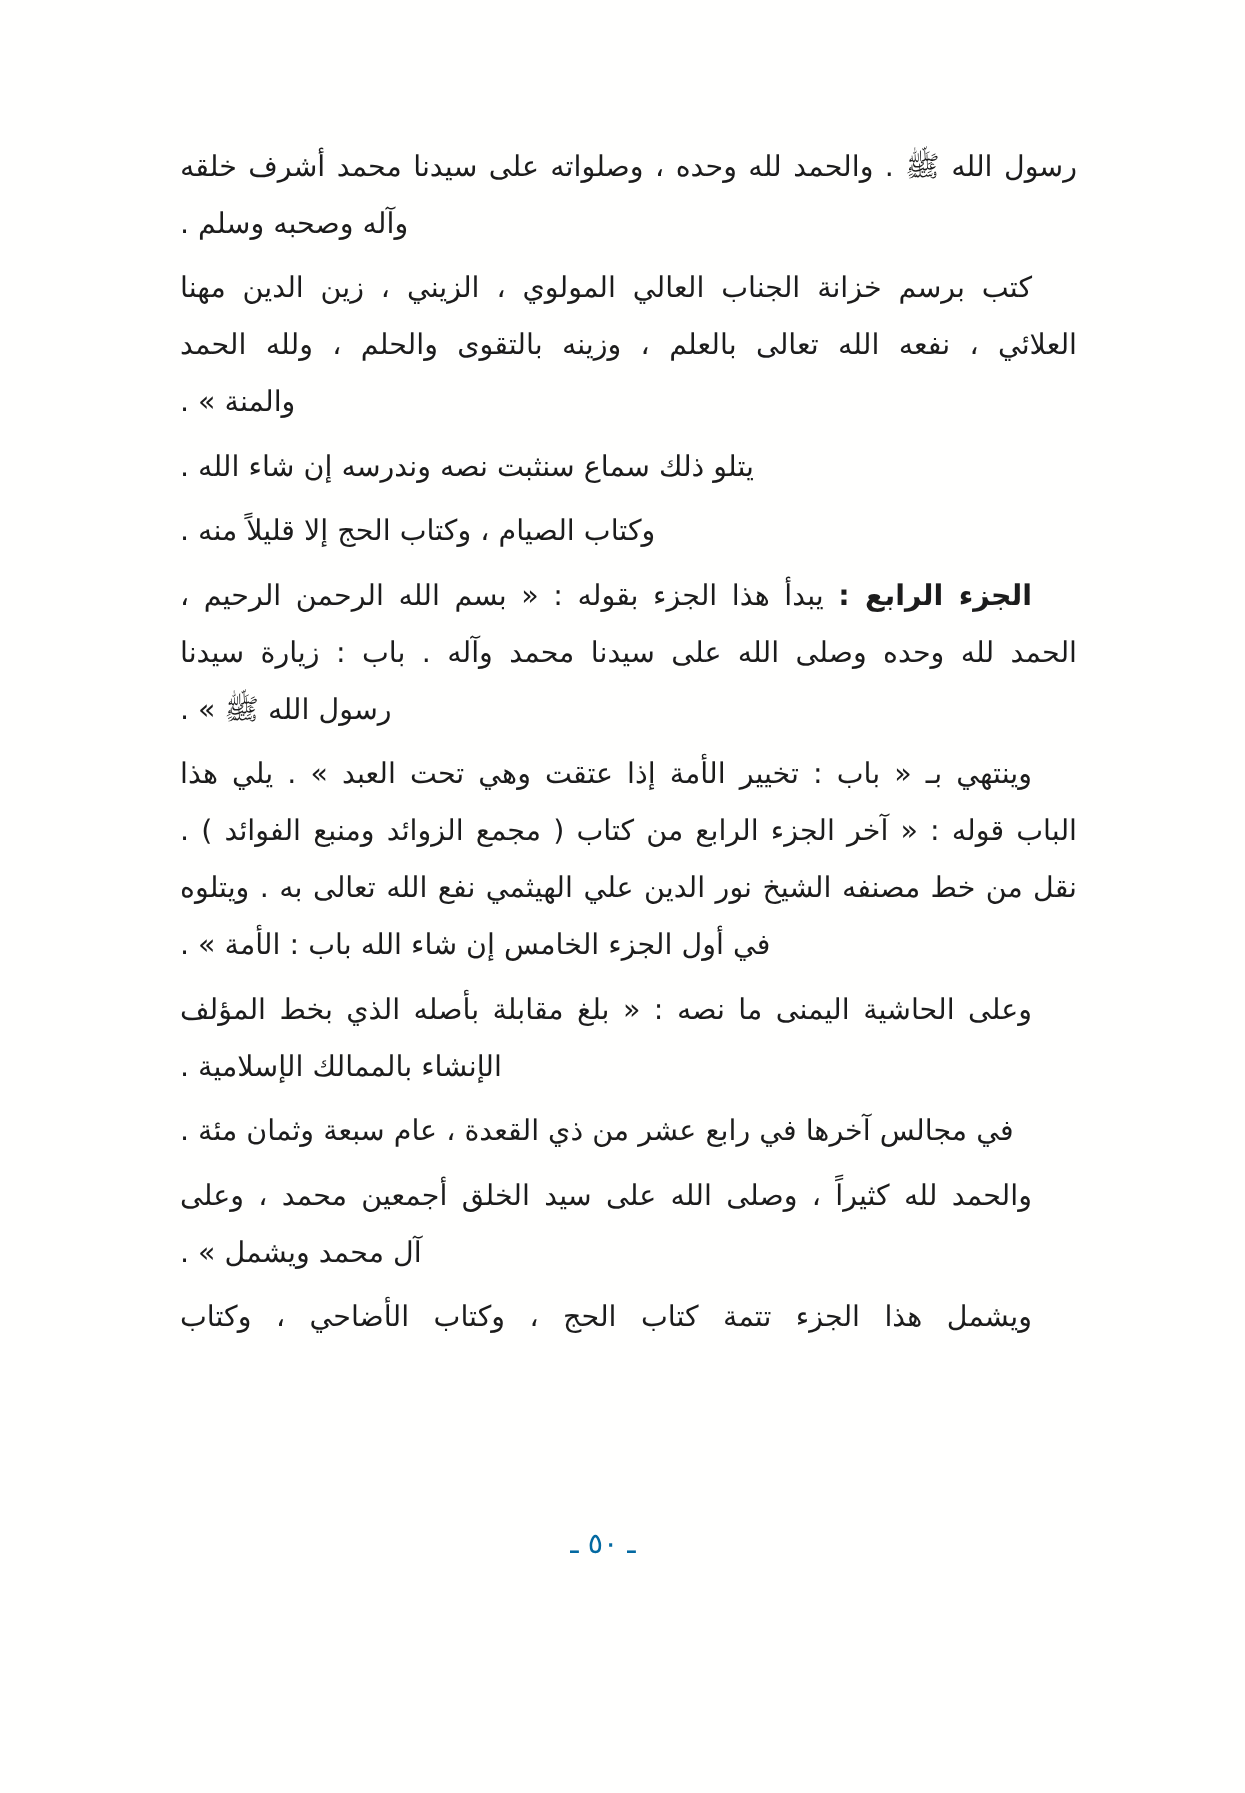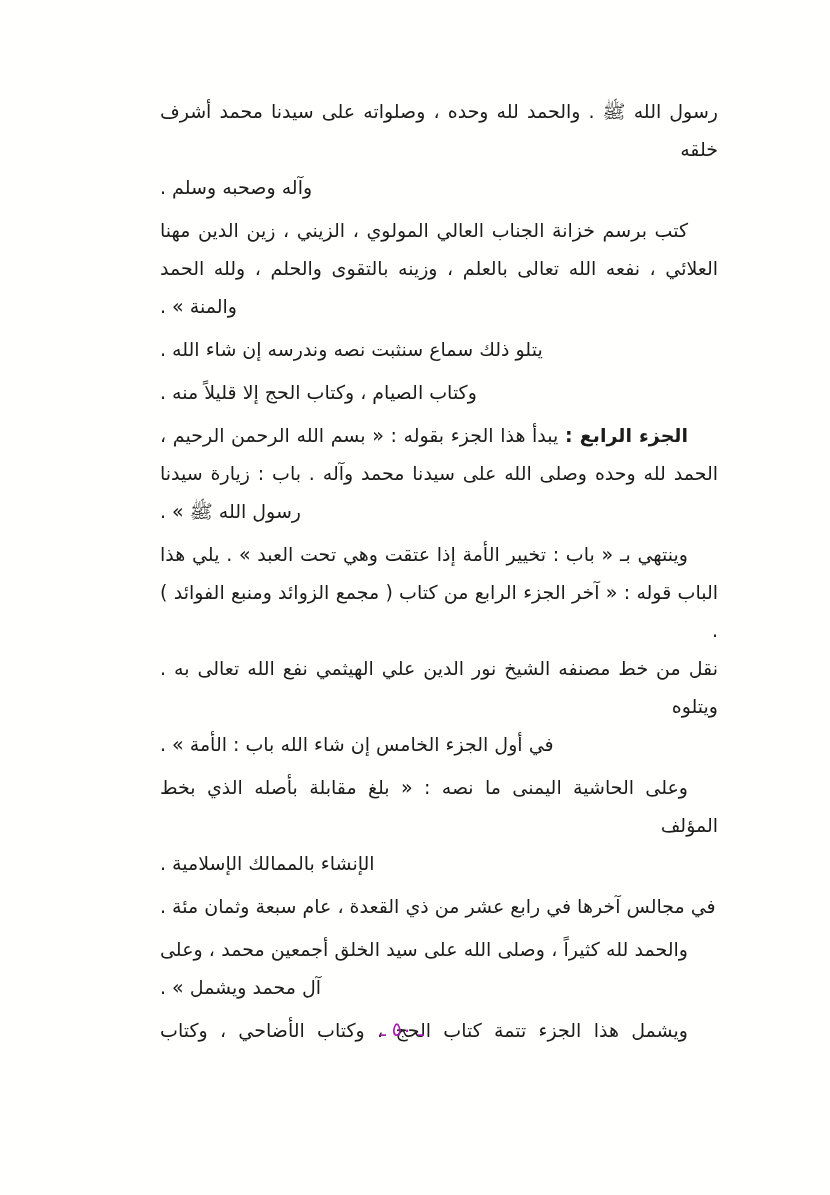--- a/index.html
+++ b/index.html
@@ -23,21 +23,20 @@
     right: 112px;
     direction: rtl;
     font-size: 19px;
     letter-spacing: 0.2px;
   }
   .para {
     margin: 0 0 5px 0;
   }
   .ln {
     line-height: 38px;
-    margin-left: 40px;
   }
   .just {
     text-align: justify;
     text-align-last: justify;
   }
   .end {
     text-align: left;
   }
   .indent {
     text-indent: 30px;
@@ -46,21 +45,21 @@
     font-weight: bold;
   }
   .page-num {
     position: absolute;
     top: 1018px;
     left: 0;
     width: 804px;
     text-align: center;
     direction: rtl;
     font-size: 19px;
-    color: #a21caf;
+    color: #0369a1;
   }
 </style>
 </head>
 <body>
 
 <div class="page">
 
   <div class="text-block">
 
     <div class="para">

